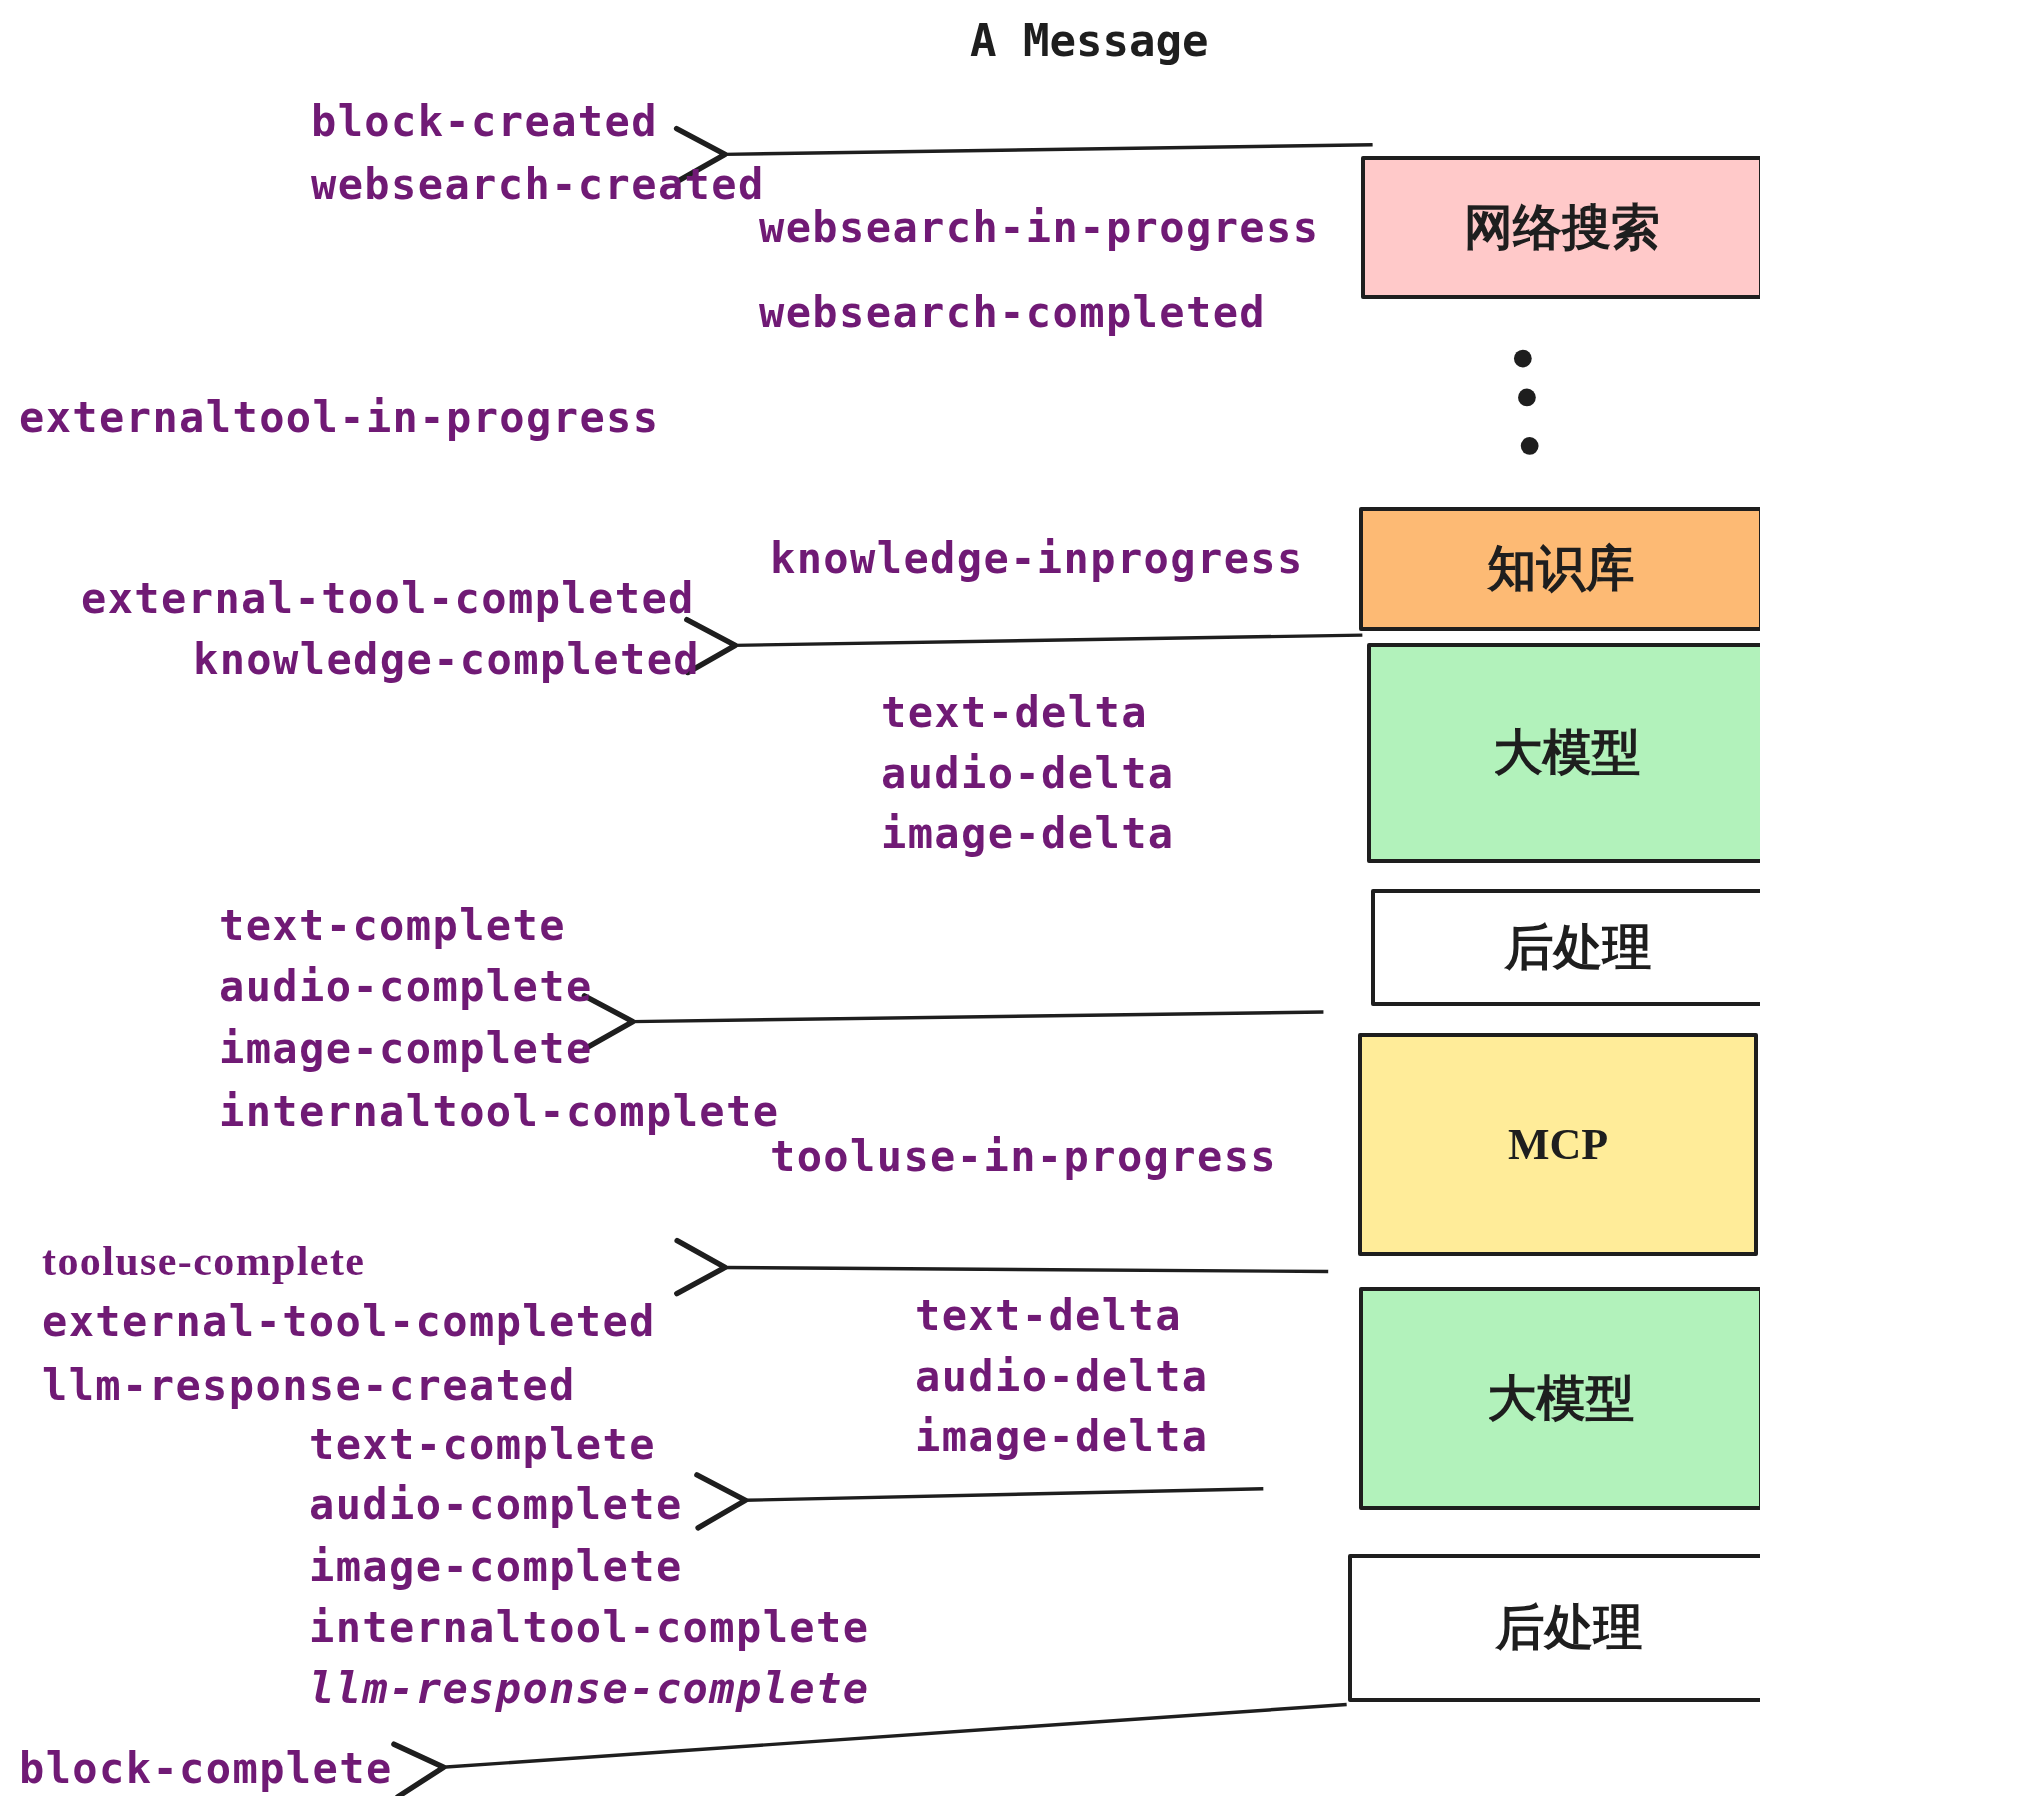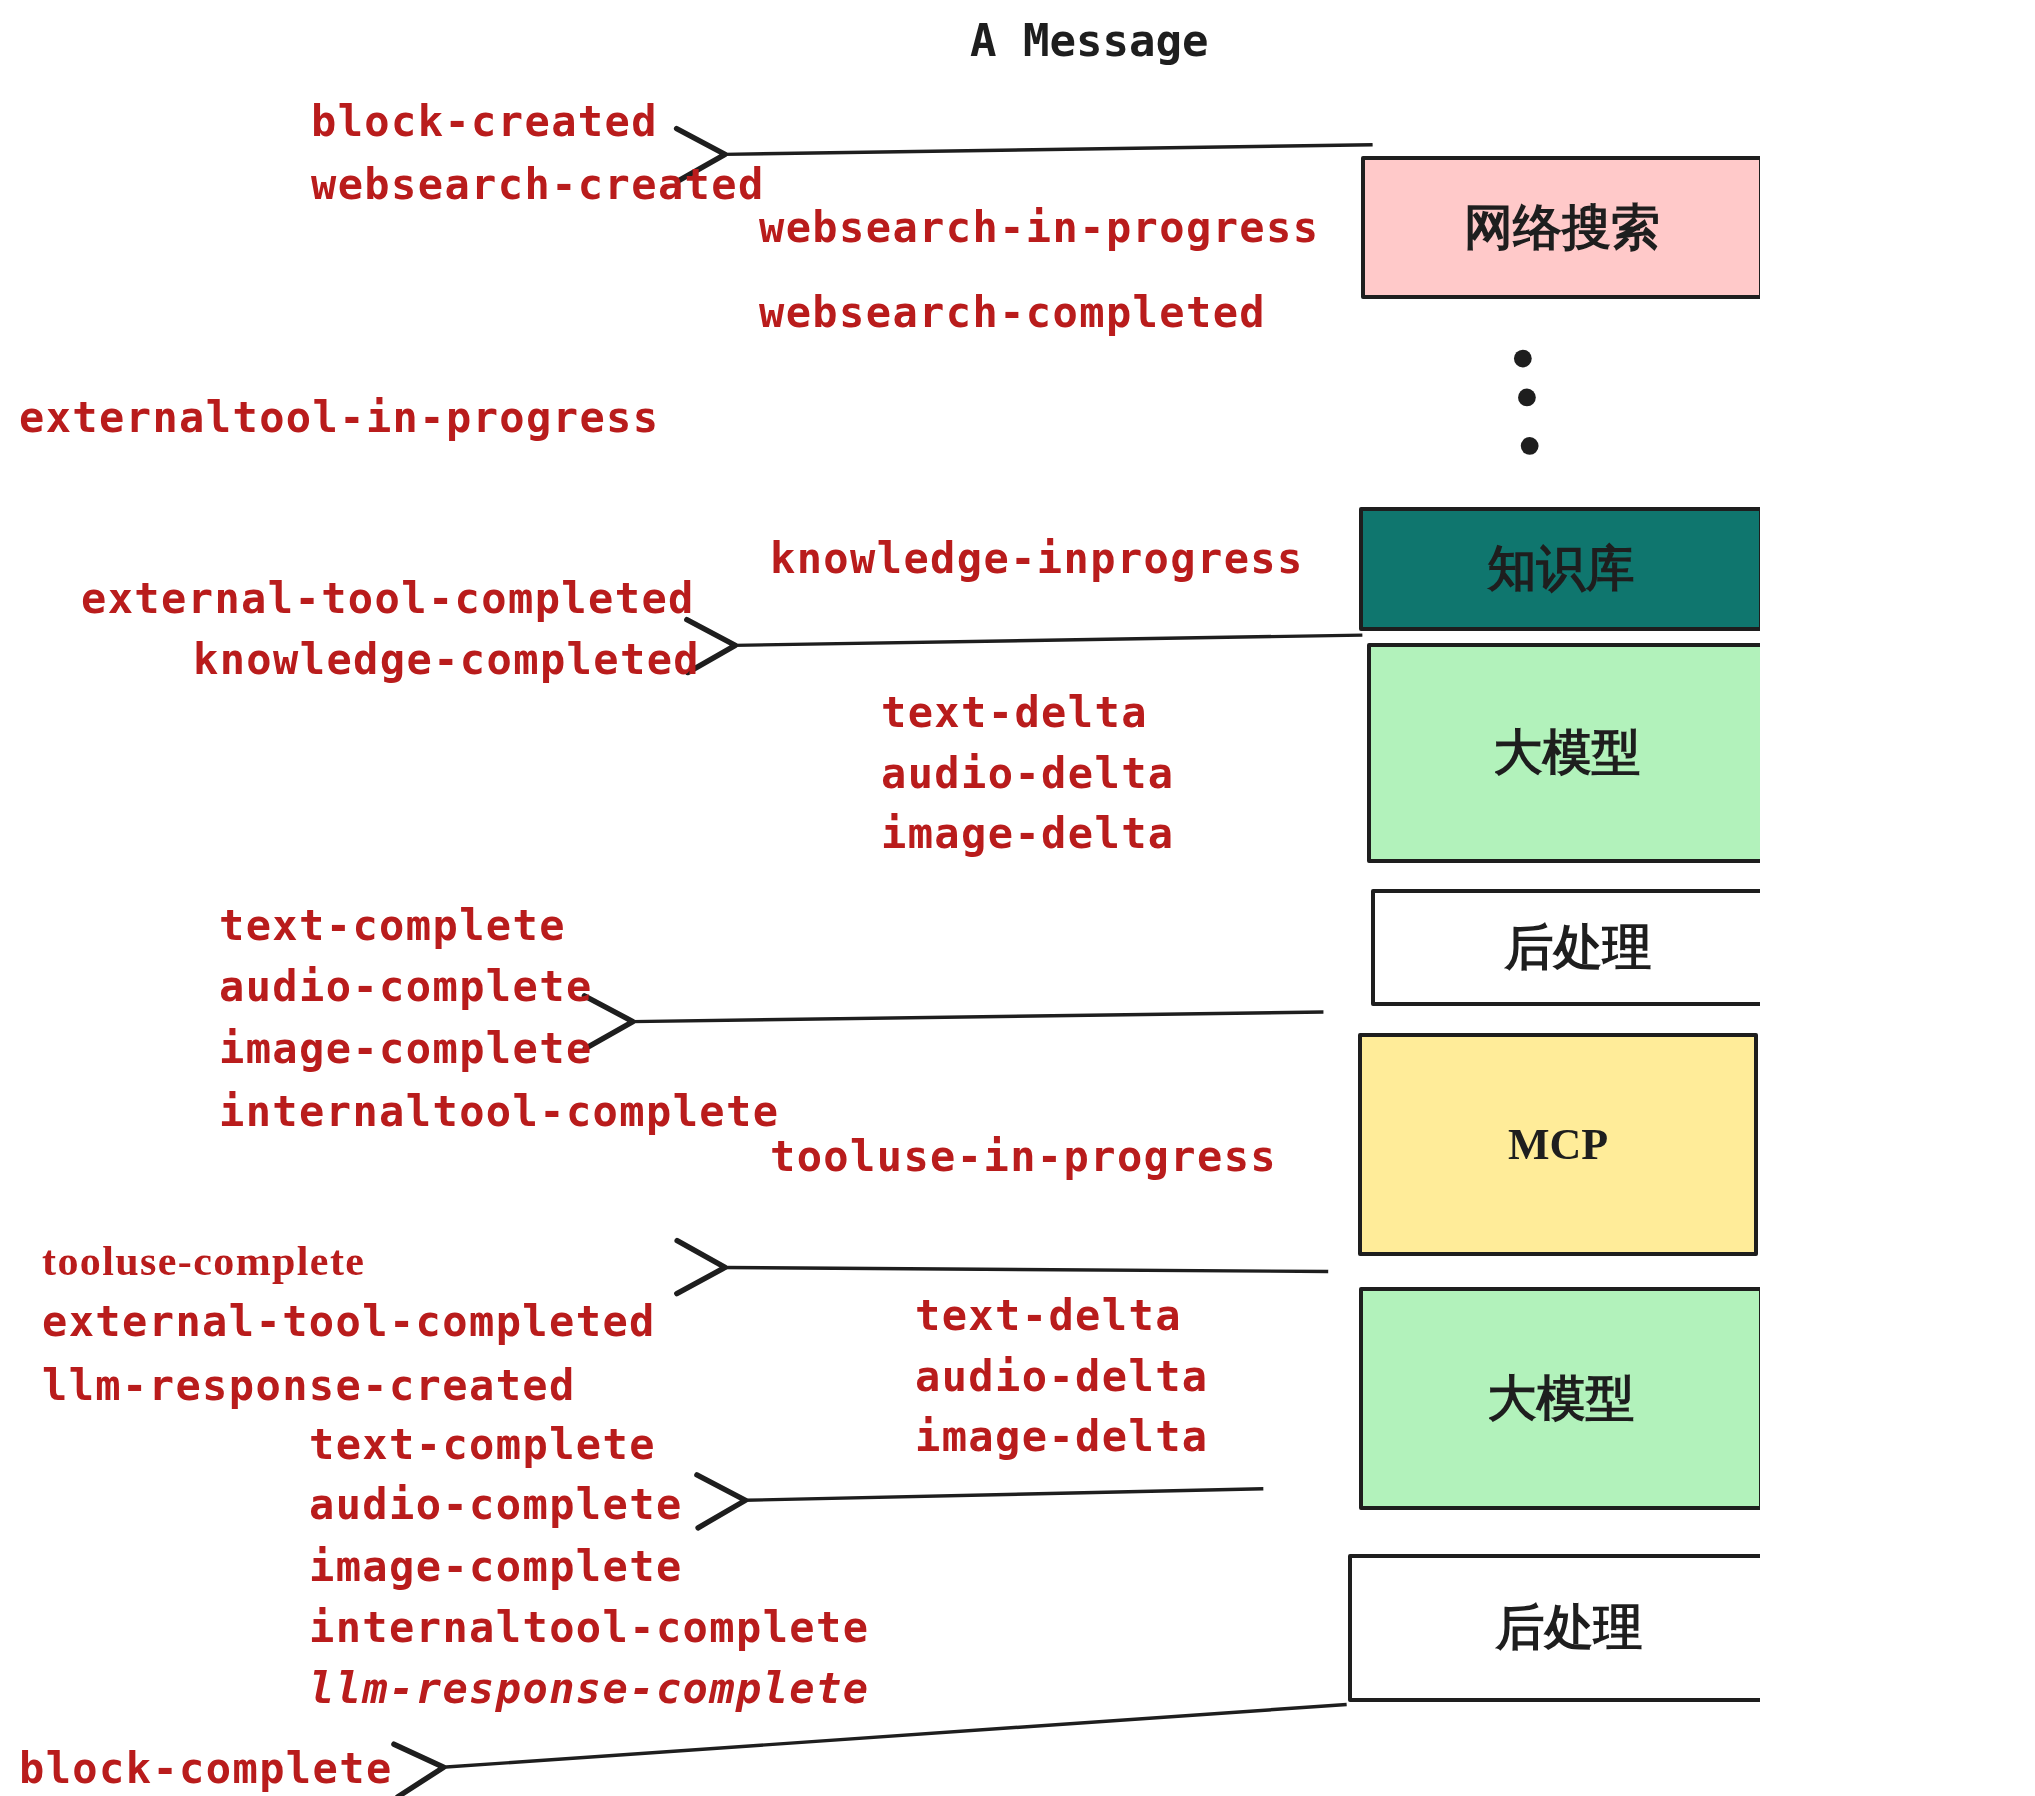--- a/index.html
+++ b/index.html
@@ -31,21 +31,21 @@
     font-weight: 600;
     color: #1e1e1e;
     white-space: nowrap;
   }
   .evt {
     position: absolute;
     font-family: "DejaVu Sans Mono", monospace;
     font-size: 42px;
     font-weight: 600;
     letter-spacing: 1.4px;
-    color: #b91c1c;
+    color: #701a75;
     white-space: nowrap;
     line-height: 1.1;
   }
   .box {
     position: absolute;
     border: 4.1px solid #1e1e1e;
     border-radius: 2px;
     display: flex;
     align-items: center;
     justify-content: center;
@@ -132,21 +132,21 @@
   <div class="evt" style="left:309px;  top:1482px;">audio-complete</div>
   <div class="evt" style="left:309px;  top:1544px;">image-complete</div>
   <div class="evt" style="left:309px;  top:1605px;">internaltool-complete</div>
   <div class="evt" style="left:309px;  top:1666px;font-style:italic;">llm-response-complete</div>
   <div class="evt" style="left:915px; top:1293px;">text-delta</div>
   <div class="evt" style="left:915px; top:1354px;">audio-delta</div>
   <div class="evt" style="left:915px; top:1414px;">image-delta</div>
   <div class="evt" style="left:19px;   top:1746px;">block-complete</div>
 
   <div class="box" id="box-websearch" style="background: rgb(255, 201, 201);">网络搜索</div>
-  <div class="box" id="box-knowledge" style="background: #0f766e;">知识库</div>
+  <div class="box" id="box-knowledge" style="background: #fdba74;">知识库</div>
   <div class="box" id="box-llm-1" style="background: rgb(178, 242, 187);">大模型</div>
   <div class="box" id="box-post-1" style="background: rgb(255, 255, 255);">后处理</div>
   <div class="box mono" id="box-mcp" style="background: rgb(255, 236, 153);">MCP</div>
   <div class="box" id="box-llm-2" style="background: rgb(178, 242, 187);">大模型</div>
   <div class="box" id="box-post-2" style="background: rgb(255, 255, 255);">后处理</div>
 
   <div class="side-label" style="left:1813px; top:326px;">外部工具</div>
   <div class="side-label" style="left:1825px; top:1112px;">外部工具</div>
 
 </div>

